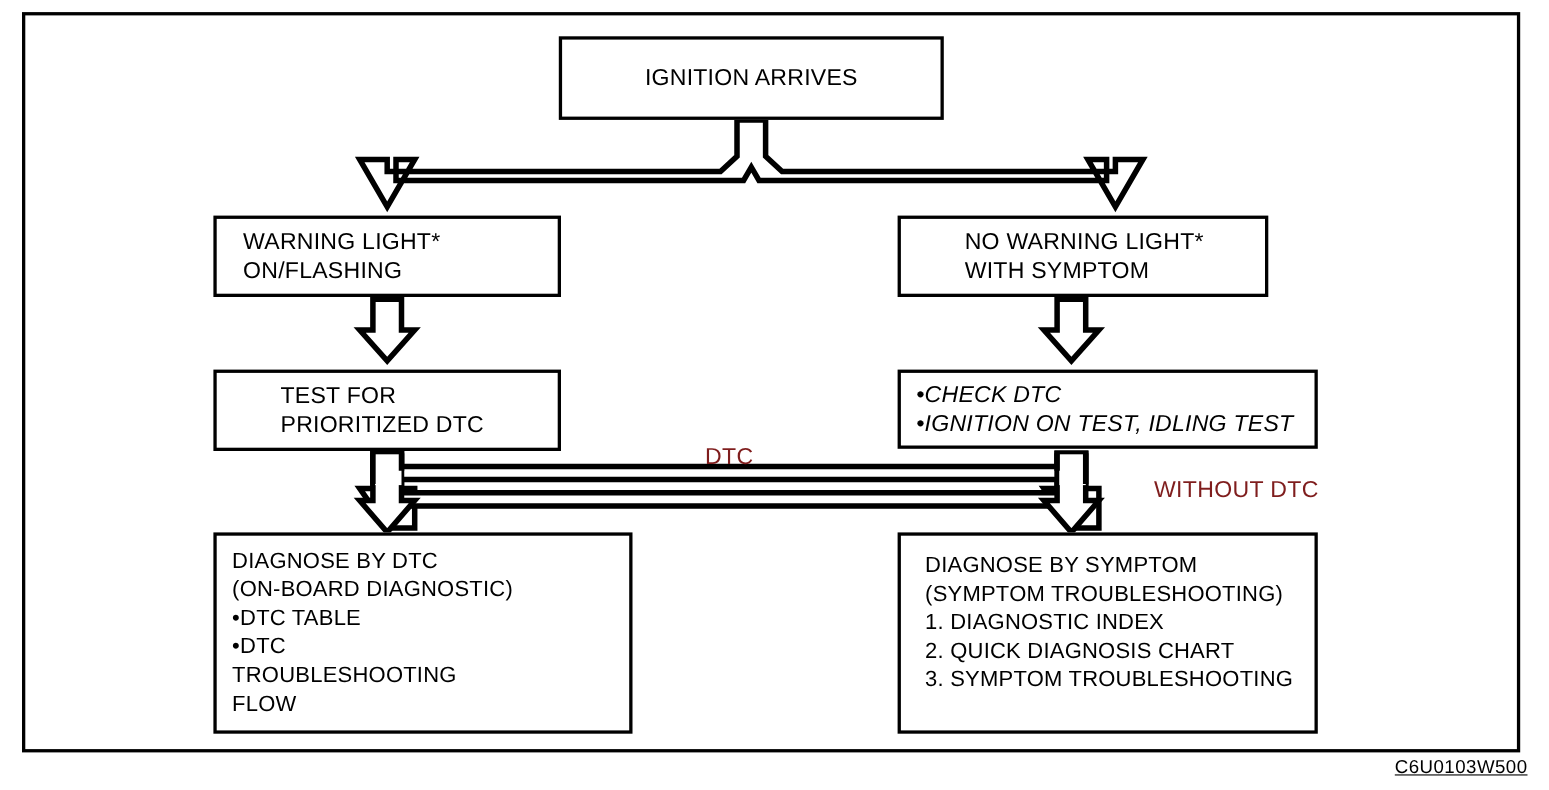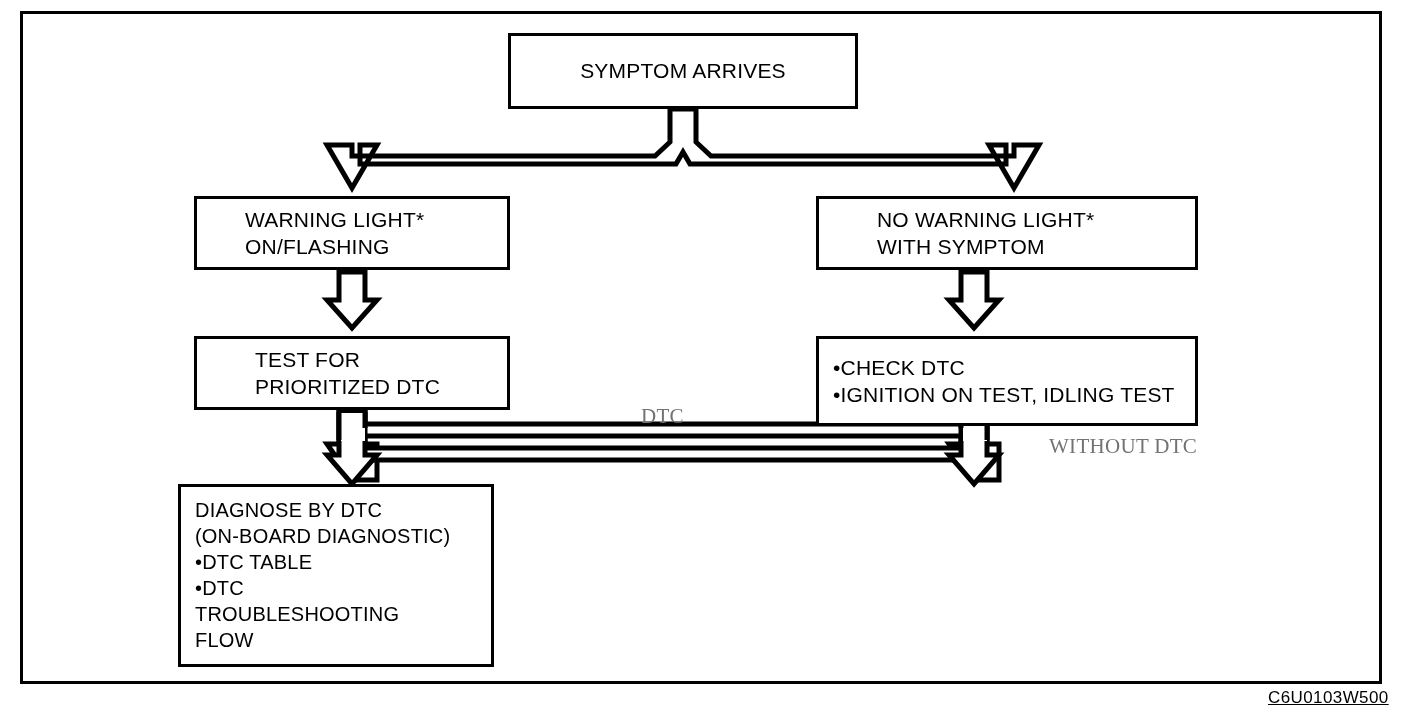--- a/index.html
+++ b/index.html
@@ -46,58 +46,58 @@
 
   
   #node-customer-arrives {
     left: 508px; top: 33px; width: 350px; height: 76px;
     font-size: 21px;
     justify-content: center;
   }
   #node-warning-light {
     left: 194px; top: 196px; width: 316px; height: 74px;
     font-size: 21px;
-    padding-left: 48px;
+    padding-left: 24px;
   }
   #node-no-warning-light {
-    left: 816px; top: 196px; width: 382px; height: 74px;
+    left: 816px; top: 196px; width: 337px; height: 74px;
     font-size: 21px;
     padding-left: 58px;
     align-items: center;
   }
   #node-check-prioritized {
     left: 194px; top: 336px; width: 316px; height: 74px;
     font-size: 21px;
     padding-left: 58px;
   }
   #node-check-dtc {
-    left: 816px; top: 336px; width: 382px; height: 90px;
+    left: 816px; top: 336px; width: 382px; height: 72px;
     font-size: 21px;
     padding-left: 14px;
+    font-style: italic;
   }
   #node-diagnose-dtc {
-    left: 178px; top: 484px; width: 316px; height: 183px;
+    left: 194px; top: 484px; width: 381px; height: 183px;
     font-size: 20px;
     padding: 10px 8px 10px 14px;
     align-items: flex-start;
   }
   #node-diagnose-symptom {
     left: 816px; top: 484px; width: 382px; height: 183px;
     font-size: 20px;
     padding: 14px 8px 10px 22px;
     align-items: flex-start;
   }
 
   .edge-label {
     position: absolute;
-    color: #737373;
+    color: #7f1d1d;
     font-size: 21px;
     letter-spacing: 0.3px;
     white-space: nowrap;
-    font-family: Liberation Serif, serif;
   }
   #label-dtc { left: 641px; top: 404px; }
   #label-without-dtc { left: 1013px; top: 434px; margin-left: 36px; }
 
   #figure-caption {
     position: absolute;
     left: 1268px;
     top: 688px;
     font-size: 17px;
     color: #000000;
@@ -207,21 +207,21 @@
       <path fill="#ffffff" stroke="#000000" stroke-width="5" stroke-linejoin="miter" d="
         M 961 412 L 961 455 L 949 455 L 974 484 L 999 455 L 987 455 L 987 412 Z
       "></path>
       <rect x="963" y="413" width="24" height="28" fill="#ffffff" stroke="none"></rect>
       <path fill="none" stroke="#000000" stroke-width="5" d="M 987 412 L 987 440 M 961 412 L 961 428"></path>
     </g>
 
   </svg>
 
   <div class="node center" id="node-customer-arrives">
-    <div class="txt">SYMPTOM ARRIVES</div>
+    <div class="txt">IGNITION ARRIVES</div>
   </div>
 
   <div class="node" id="node-warning-light">
     <div class="txt">WARNING LIGHT*
 ON/FLASHING</div>
   </div>
 
   <div class="node" id="node-no-warning-light">
     <div class="txt">NO WARNING LIGHT*
 WITH SYMPTOM</div>
@@ -239,19 +239,26 @@
 
   <div class="node" id="node-diagnose-dtc">
     <div class="txt">DIAGNOSE BY DTC
 (ON-BOARD DIAGNOSTIC)
 •DTC TABLE
 •DTC
  TROUBLESHOOTING
  FLOW</div>
   </div>
 
+  <div class="node" id="node-diagnose-symptom">
+    <div class="txt">DIAGNOSE BY SYMPTOM
+(SYMPTOM TROUBLESHOOTING)
+1. DIAGNOSTIC INDEX
+2. QUICK DIAGNOSIS CHART
+3. SYMPTOM TROUBLESHOOTING</div>
+  </div>
 
   <div class="edge-label" id="label-dtc">DTC</div>
   <div class="edge-label" id="label-without-dtc">WITHOUT DTC</div>
 
   <div id="figure-caption">C6U0103W500</div>
 
 </div>
 
 </body></html>

